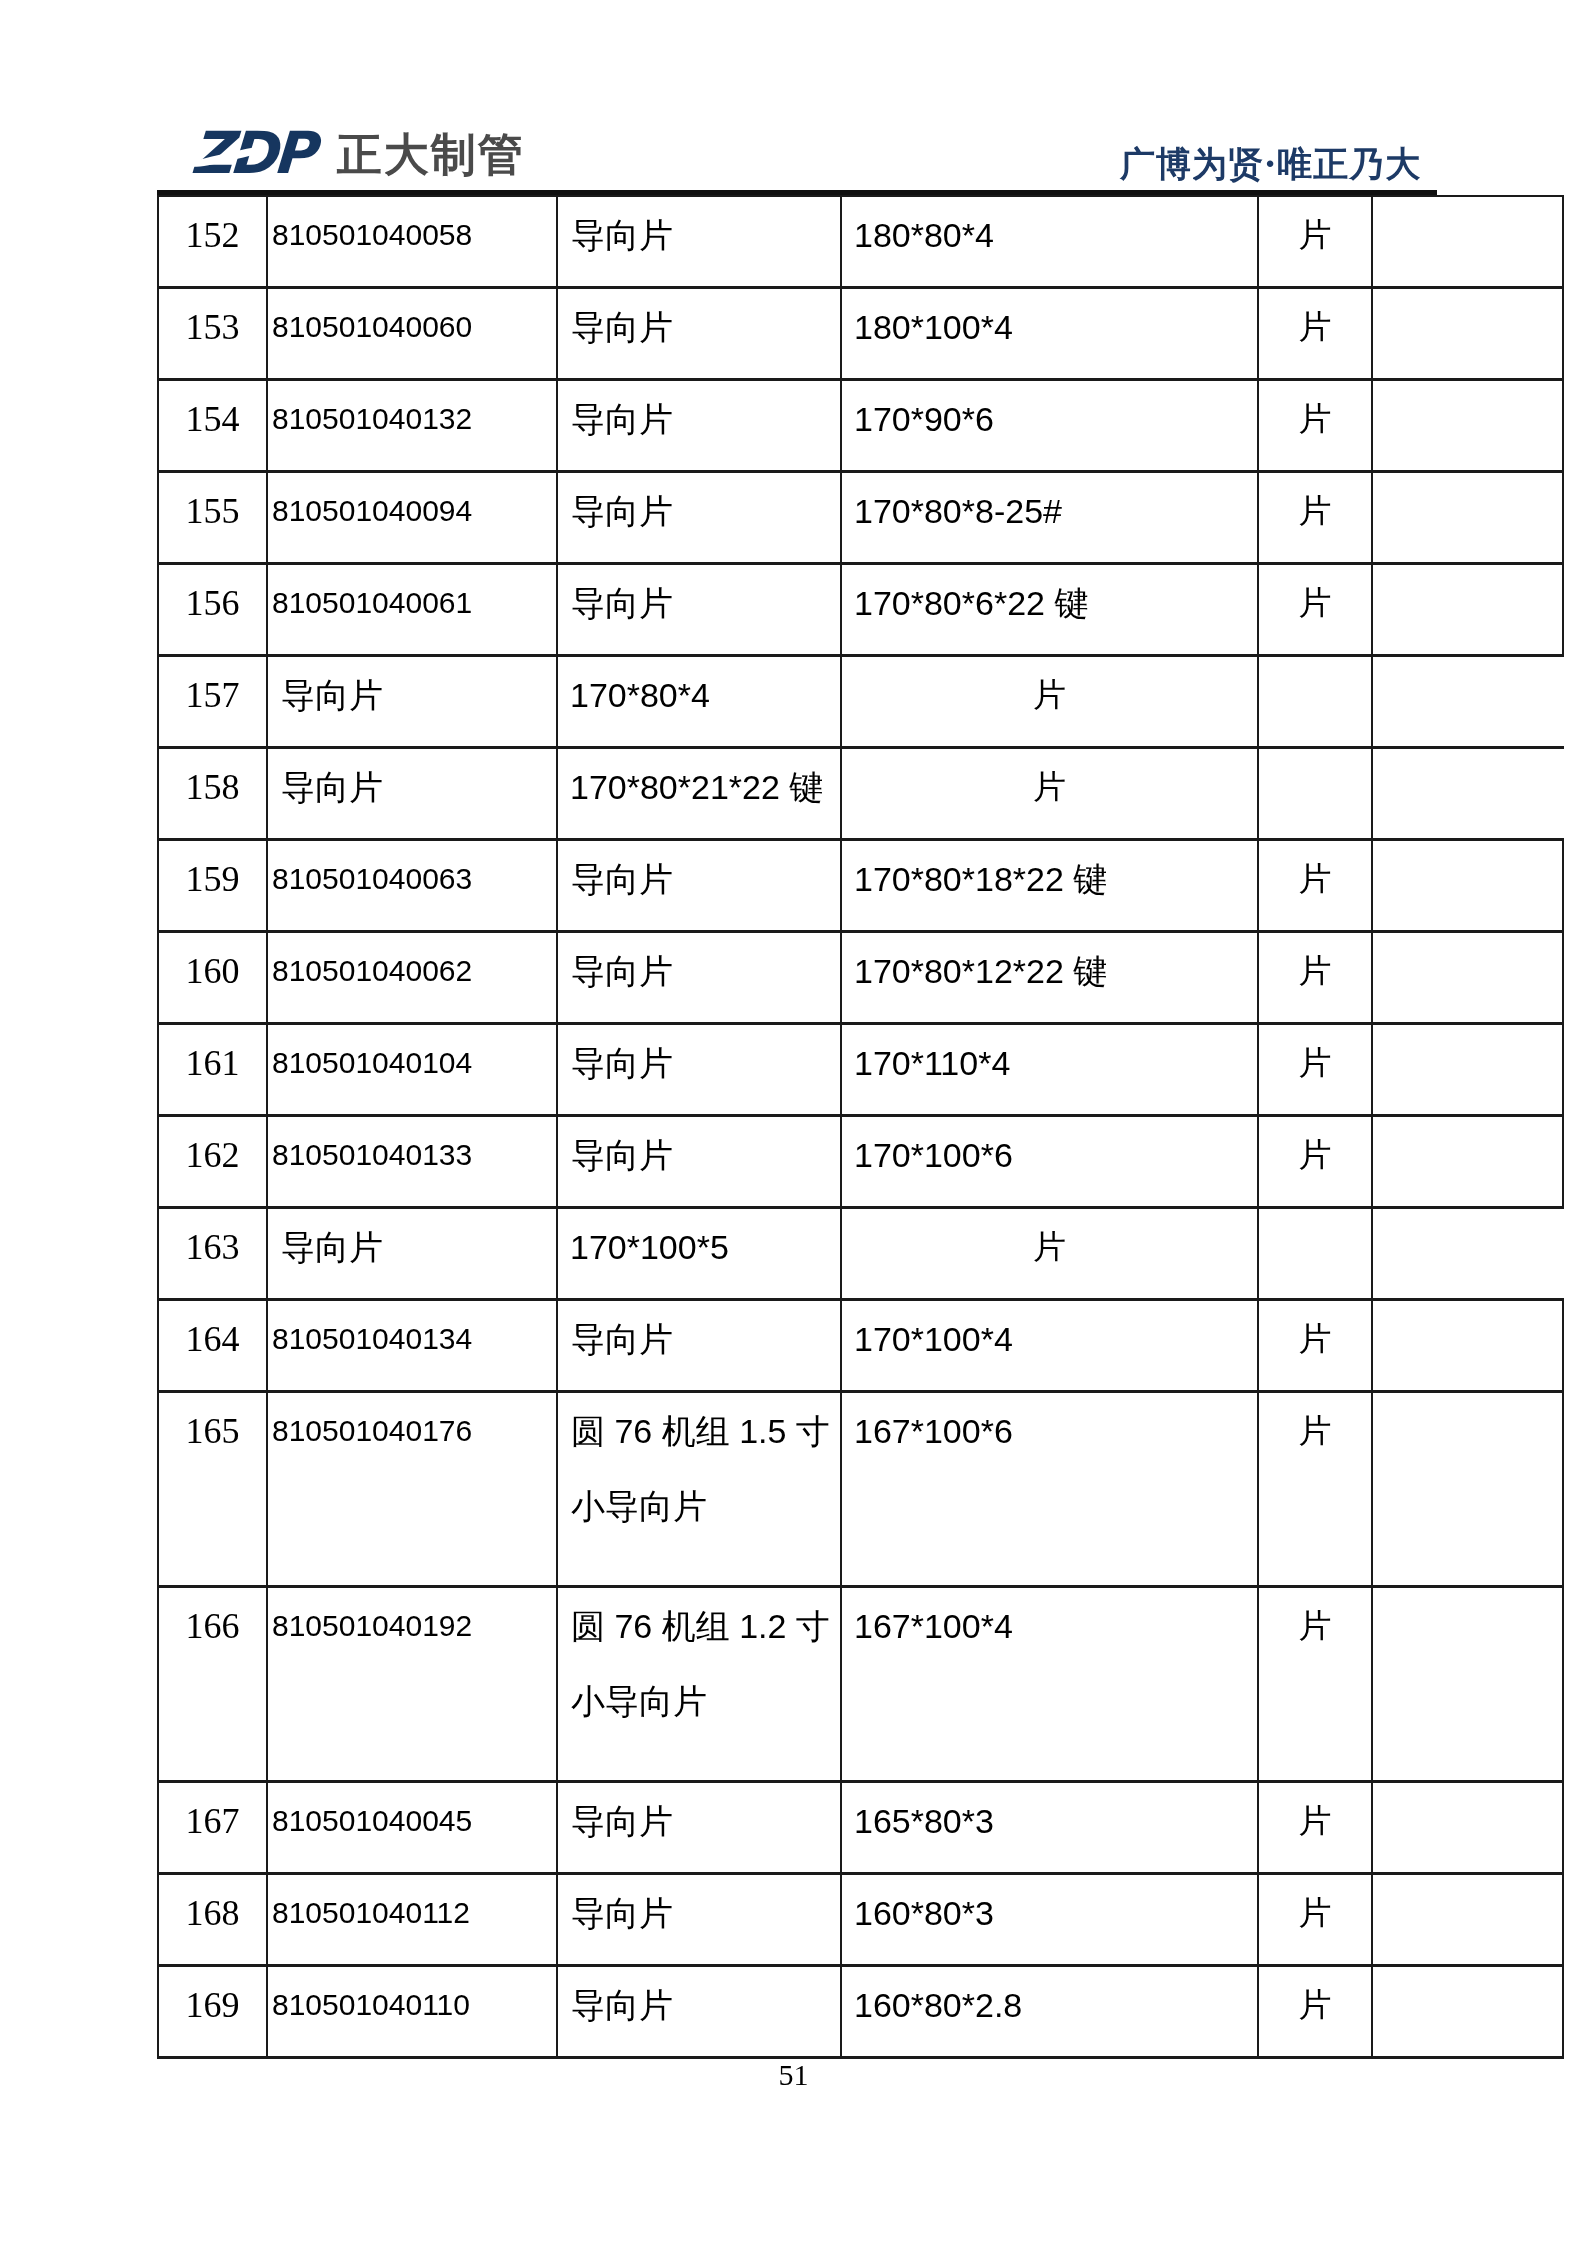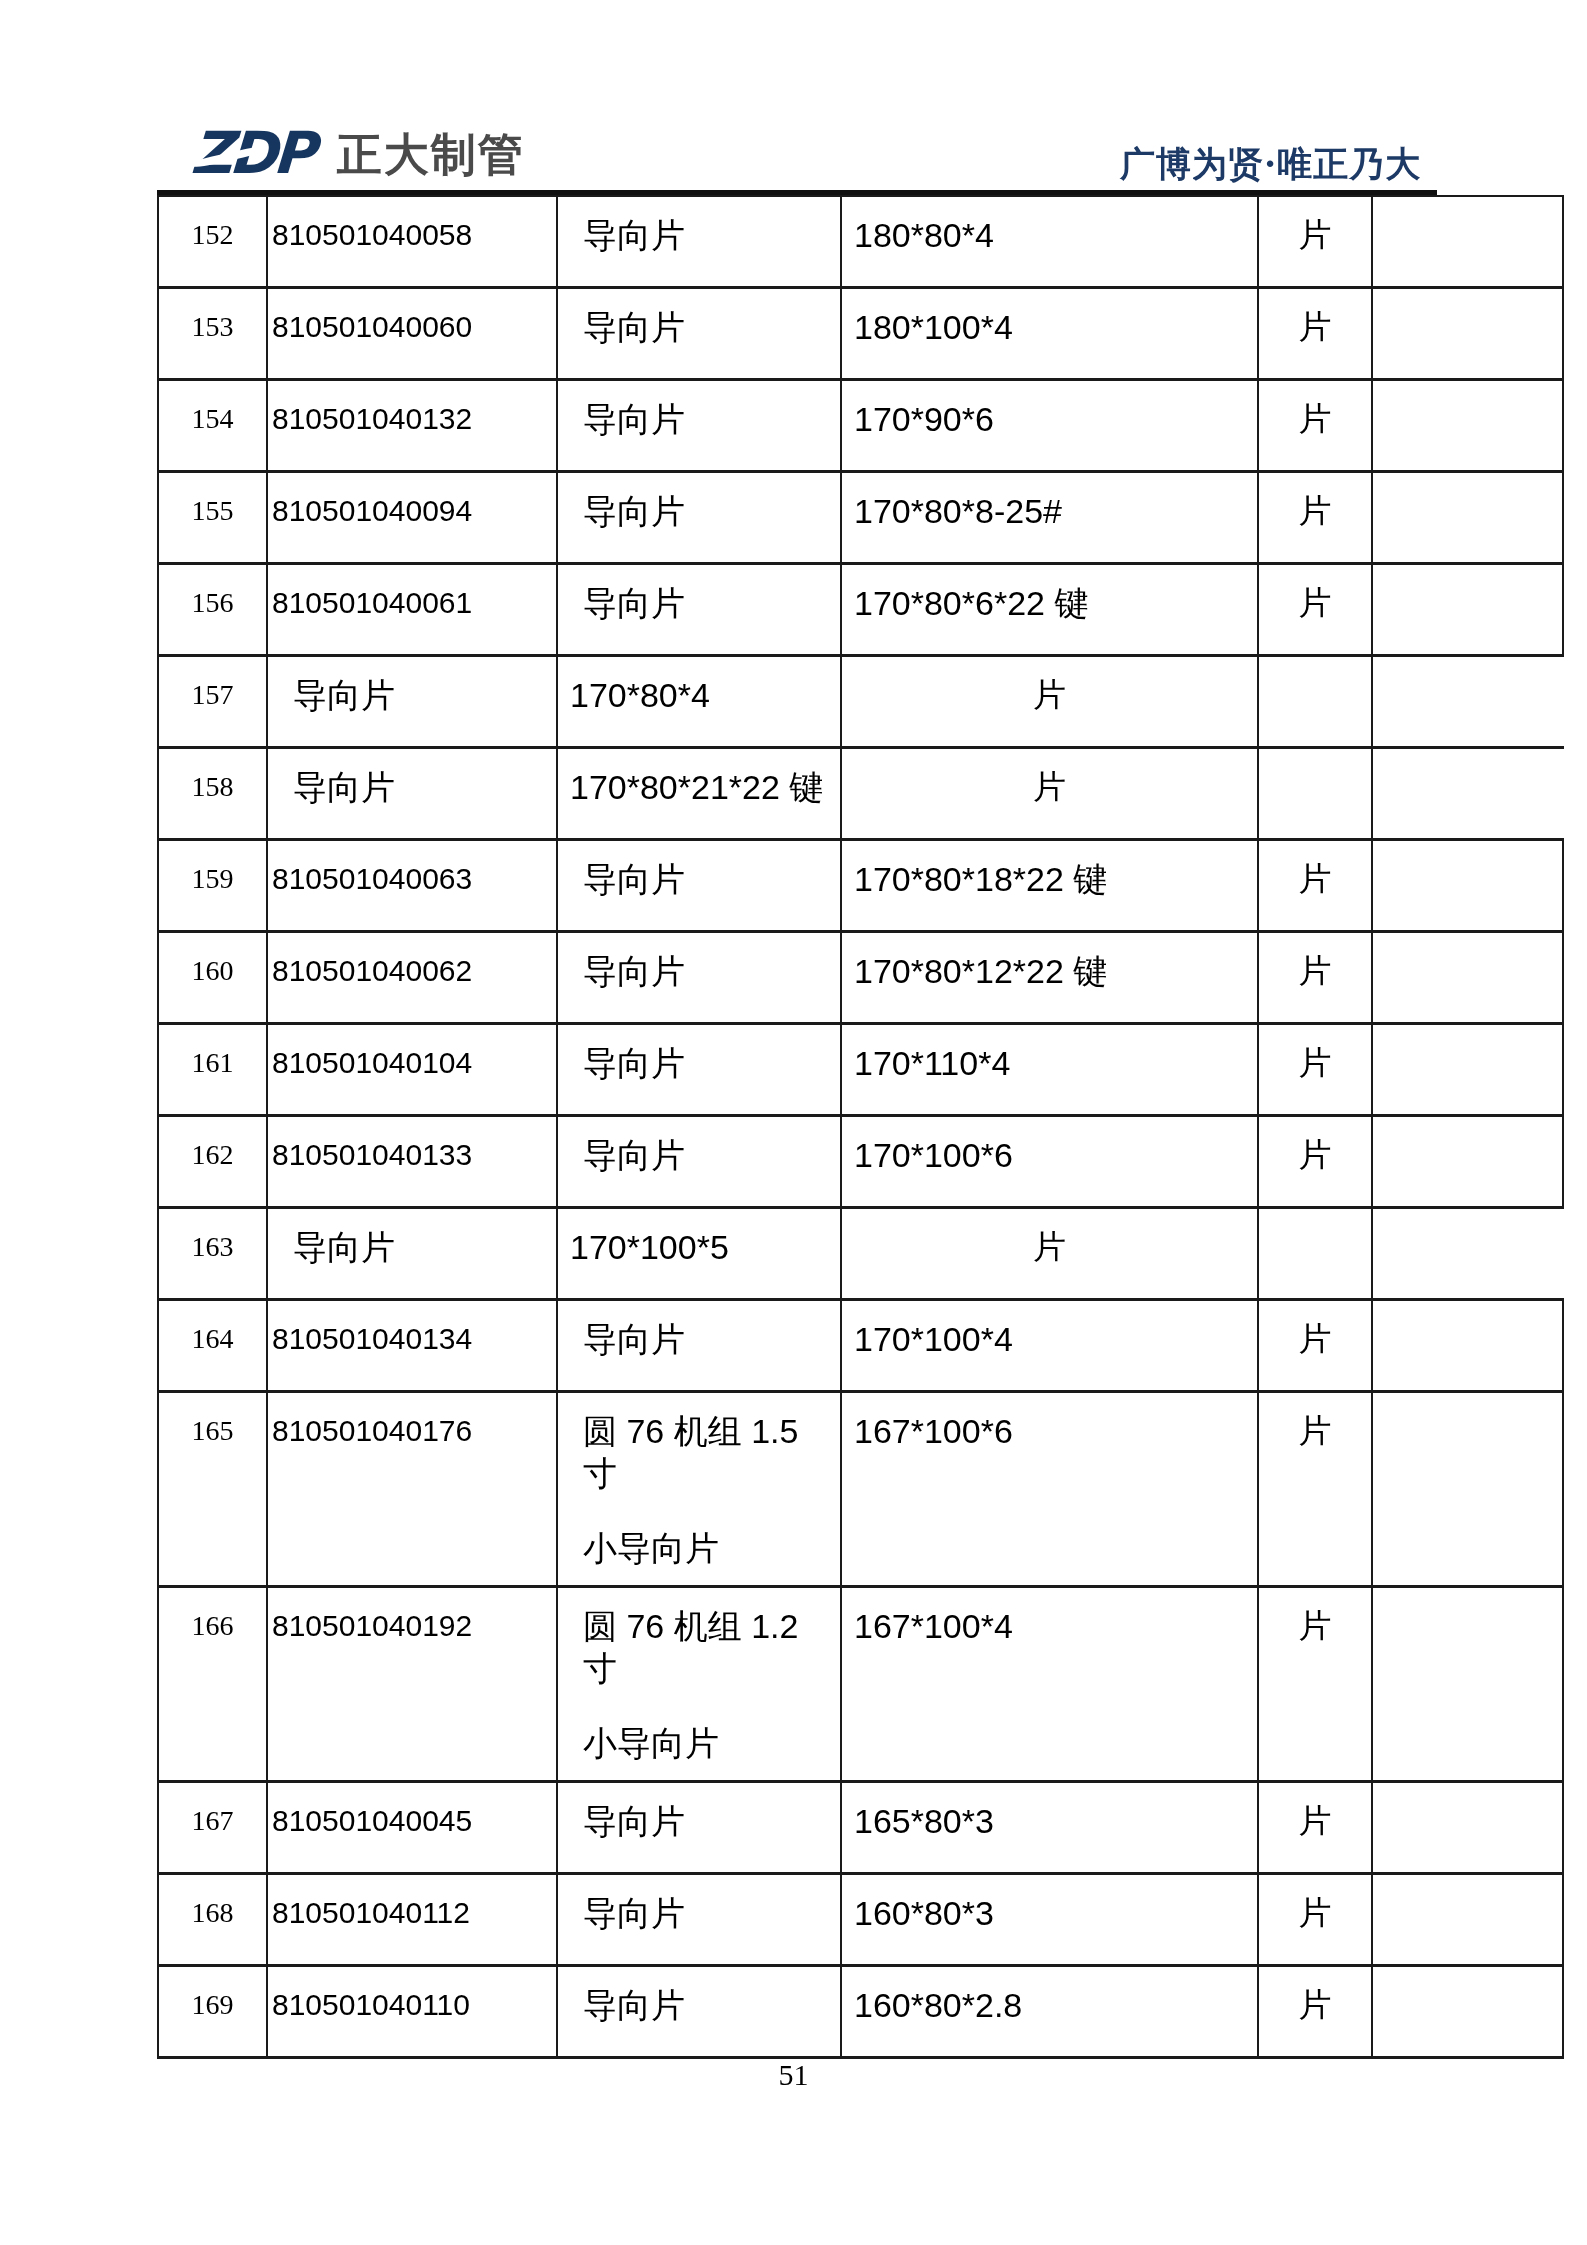--- a/index.html
+++ b/index.html
@@ -38,23 +38,23 @@
   .t-row{
     display:grid;grid-template-columns:109px 290px 284px 417px 114px 191px;
     height:92px;border-bottom:3px solid #1a1a1a;box-sizing:border-box;
   }
   .t-row.tall{height:195px;}
   .t-cell{
     border-right:2px solid #1a1a1a;box-sizing:border-box;
     padding-top:17px;font-size:34px;line-height:42px;overflow:hidden;
   }
   .cell-no{display:flex;justify-content:center;
-    font-family:"Liberation Serif","DejaVu Serif",serif;font-size:28px;}
+    font-family:"Liberation Serif","DejaVu Serif",serif;font-size:36px;}
   .cell-code{padding-left:4px;font-size:30px;}
-  .cell-name{padding-left:25px;}
+  .cell-name{padding-left:13px;}
   .cell-name .line2{margin-top:33px;}
   .cell-spec{padding-left:12px;}
   .cell-unit{display:flex;justify-content:center;font-size:33px;}
   
   .footer-pageno{
     position:absolute;left:0;top:2058px;width:100%;text-align:center;
     font-family:"Liberation Serif","DejaVu Serif",serif;font-size:30px;color:#000;
   }
 </style>
 </head>

